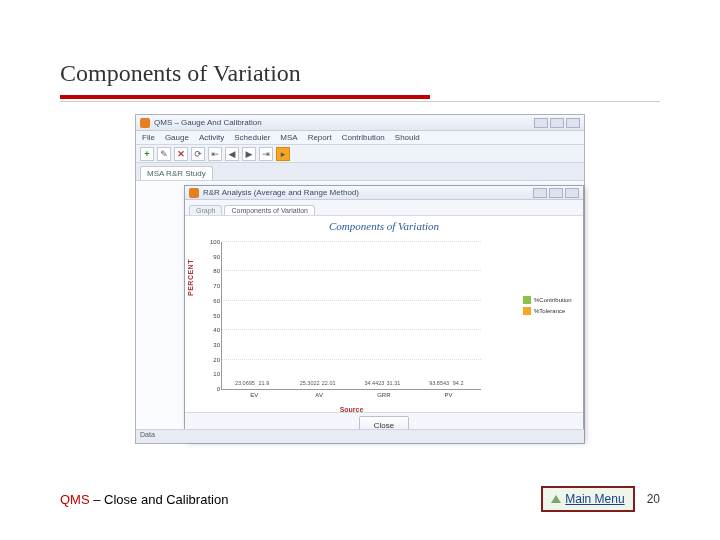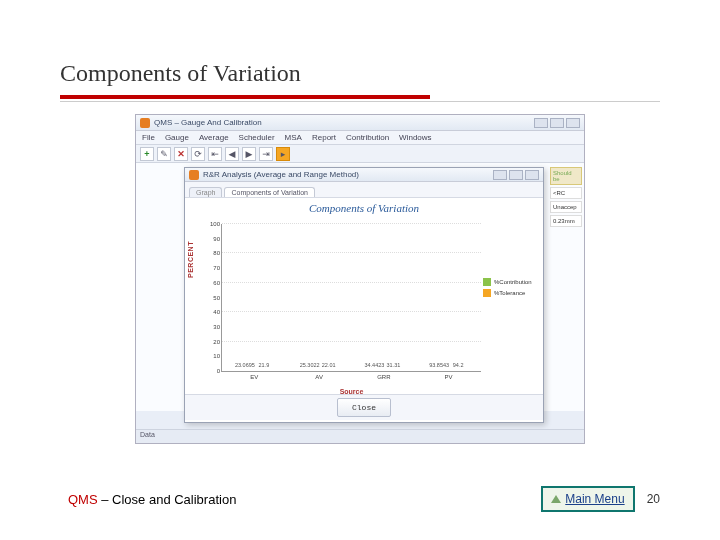--- a/index.html
+++ b/index.html
@@ -35,21 +35,21 @@
   .lefttable .hdr { background: #eef2f9; padding: 2px; border-bottom: 1px solid #d8dce6; text-align: center; font-weight: bold; }
   .lefttable .cell { padding: 2px 4px; border-bottom: 1px solid #eceff6; }
   .lefttable .cell:last-child { border-bottom: none; }
   .lefttable .colhdr { background: #f3f6fb; padding: 1px 4px; border-bottom: 1px solid #d8dce6; color: #556; font-size: 7px; }
 
   .rightpanel { position: absolute; right: 2px; top: 2px; width: 32px; }
   .rp-head { background: #f0e8c8; border: 1px solid #d8c878; padding: 2px; font-size: 6px; color: #7a5; margin-top: 2px; }
   .rp-item { background: #fff; border: 1px solid #ddd; padding: 2px; font-size: 6px; margin-top: 2px; }
 
   
-  .chart-dialog { position: absolute; left: 48px; top: 4px; width: 360px; height: 256px; border: 1px solid #9aa2b4; background: #fff; box-shadow: 2px 2px 6px rgba(0,0,0,0.2); }
+  .chart-dialog { position: absolute; left: 48px; top: 4px; width: 400px; height: 256px; border: 1px solid #9aa2b4; background: #fff; box-shadow: 2px 2px 6px rgba(0,0,0,0.2); }
   .chart-dialog .titlebar { height: 14px; }
   .chart-tabs { height: 16px; background: #f4f6fb; border-bottom: 1px solid #d6dae4; display: flex; align-items: flex-end; padding: 0 4px; gap: 2px; }
   .ctab { background: #fff; border: 1px solid #c5cad6; border-bottom: none; padding: 1px 6px; font-size: 7px; color: #556; border-radius: 3px 3px 0 0; }
   .ctab.inactive { background: #eef1f8; color: #888; }
 
   .chart-area { position: relative; height: 196px; }
   .chart-title { text-align: center; font-family: "Times New Roman", serif; font-size: 11px; color: #2a5a9a; font-style: italic; padding: 4px 0; }
 
   .plot { position: absolute; left: 36px; top: 26px; width: 260px; height: 148px; border-left: 1px solid #999; border-bottom: 1px solid #999; }
   .ylabel { position: absolute; left: 2px; top: 80px; transform: rotate(-90deg); transform-origin: left top; font-size: 7px; color: #a33; font-weight: bold; letter-spacing: 0.5px; }
@@ -65,29 +65,29 @@
   .xlabel { position: absolute; top: 100%; left: 50%; transform: translateX(-50%); font-size: 6px; color: #444; padding-top: 3px; white-space: nowrap; }
   .xaxis-title { position: absolute; left: 50%; bottom: -24px; transform: translateX(-50%); font-size: 7px; color: #a33; font-weight: bold; }
 
   .legend { position: absolute; right: 4px; top: 80px; width: 56px; font-size: 6px; }
   .legend .row { display: flex; align-items: center; gap: 3px; margin-bottom: 3px; }
   .legend .sw { width: 8px; height: 8px; }
   .legend .sw.g { background: #8bc34a; }
   .legend .sw.o { background: #f5a623; }
 
   .dlg-footer { height: 26px; border-top: 1px solid #d6dae4; background: #f4f6fb; display: flex; align-items: center; justify-content: center; }
-  .closebtn { background: linear-gradient(#fff,#e8ecf3); border: 1px solid #b8bfcf; padding: 4px 14px; font-size: 8px; border-radius: 2px; cursor: default; font-family: Liberation Mono, monospace; }
+  .closebtn { background: linear-gradient(#fff,#e8ecf3); border: 1px solid #b8bfcf; padding: 4px 14px; font-size: 8px; border-radius: 2px; cursor: default; }
 
   .statusbar { position: absolute; bottom: 0; left: 0; right: 0; height: 14px; background: #e6ebf4; border-top: 1px solid #cdd3df; padding: 1px 4px; font-size: 7px; color: #556; }
 
   
   .slide-footer { position: absolute; bottom: 28px; left: 60px; right: 60px; display: flex; align-items: center; }
   .footer-label { font-family: "Trebuchet MS", sans-serif; font-size: 13px; }
-  .footer-label .red { color: #c00000; margin-left: 8px; }
-  .main-menu-btn { margin-left: auto; margin-right: 12px; border: 2px solid #0f766e; background: #eef5ea; padding: 4px 8px; font-size: 12px; color: #1a3f8a; text-decoration: underline; display: flex; align-items: center; gap: 4px; cursor: pointer; }
+  .footer-label .red { color: #c00000; }
+  .main-menu-btn { margin-left: auto; margin-right: 12px; border: 2px solid #7f1d1d; background: #eef5ea; padding: 4px 8px; font-size: 12px; color: #1a3f8a; text-decoration: underline; display: flex; align-items: center; gap: 4px; cursor: pointer; }
   .main-menu-btn .arrow { width: 0; height: 0; border-left: 5px solid transparent; border-right: 5px solid transparent; border-bottom: 8px solid #7aa66a; }
   .page-num { font-size: 12px; color: #333; }
 </style>
 </head>
 <body>
 
 <div class="slide">
   <div class="page-title">Components of Variation</div>
   <div class="rule"></div>
   <div class="rule2"></div>
@@ -100,40 +100,43 @@
       <span class="win-ctrl">
         <span></span>
         <span></span>
         <span></span>
       </span>
     </div>
 
     <div class="menubar">
       <span>File</span>
       <span>Gauge</span>
-      <span>Average</span>
+      <span>Activity</span>
       <span>Scheduler</span>
       <span>MSA</span>
       <span>Report</span>
       <span>Contribution</span>
-      <span>Windows</span>
+      <span>Should</span>
     </div>
 
     <div class="toolbar">
       <span class="tbbtn green">+</span>
       <span class="tbbtn">✎</span>
       <span class="tbbtn red">✕</span>
       <span class="tbbtn">⟳</span>
       <span class="tbbtn">⇤</span>
       <span class="tbbtn">◀</span>
       <span class="tbbtn">▶</span>
       <span class="tbbtn">⇥</span>
       <span class="tbbtn orange">▸</span>
     </div>
 
+    <div class="tabstrip">
+      <span class="tab">MSA R&amp;R Study</span>
+    </div>
 
     <div class="app-body">
 
 
       <div class="rightpanel">
         <div class="rp-head">Should be</div>
         <div class="rp-item">&lt;RC</div>
         <div class="rp-item">Unaccep</div>
         <div class="rp-item">0.23mm</div>
       </div>

